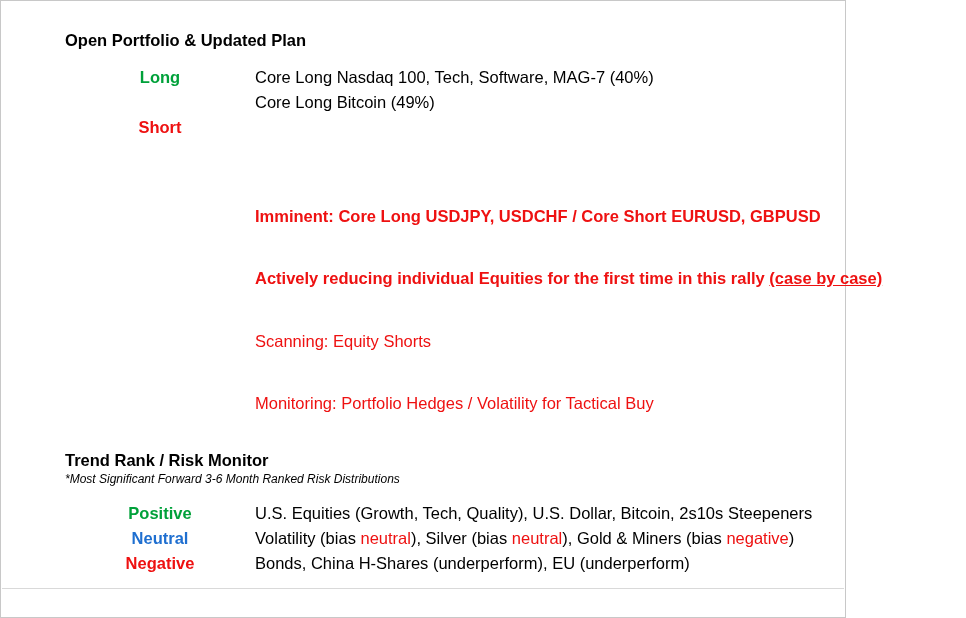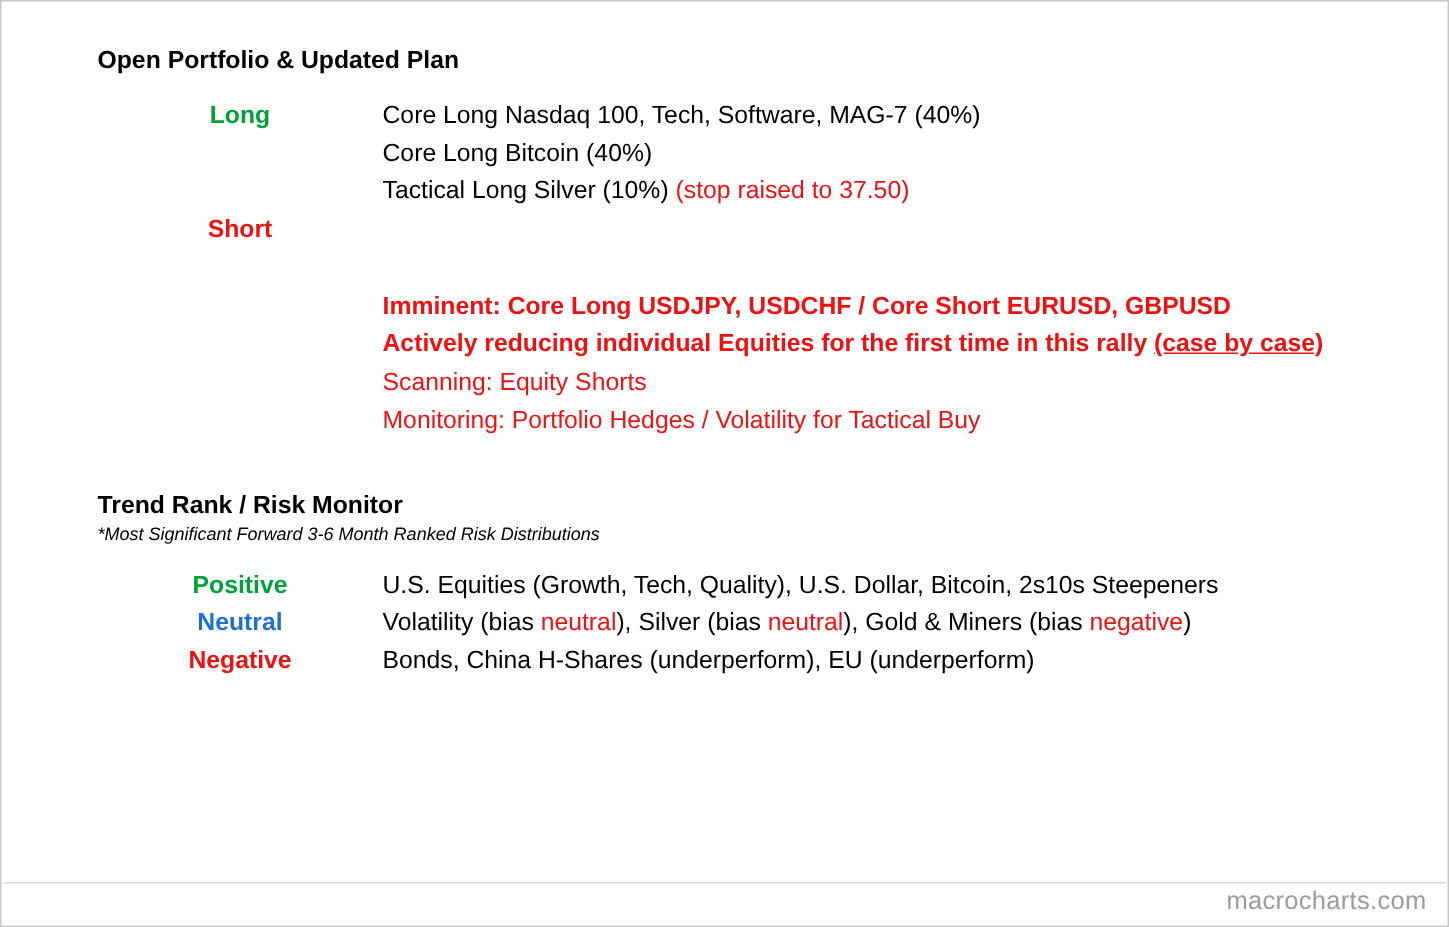--- a/index.html
+++ b/index.html
@@ -10,21 +10,21 @@
   body {
     width: 966px;
     height: 618px;
     font-family: "Liberation Sans", sans-serif;
     color: #000000;
     position: relative;
     overflow: hidden;
   }
   .page {
     position: relative;
-    width: 966px;
+    width: 846px;
     height: 618px;
     box-sizing: border-box;
     border: 1px solid #c8c8c8;
     background: #ffffff;
   }
   .content {
     position: absolute;
     left: 64px;
     top: 28px;
     width: 890px;
@@ -68,21 +68,21 @@
   .neutral { color: #1f6fd0; }
   .negative { color: #ee1111; }
   .bullish { color: #00a13a; }
   .bearish { color: #ee1111; }
   .red { color: #ee1111; }
   .red-bold { color: #ee1111; font-weight: bold; }
   .underline { text-decoration: underline; }
   .spacer-sm { height: 14px; }
   .spacer-md { height: 26px; }
   .spacer-lg { height: 32px; }
-  .block-red { line-height: 1.55; }
+  .block-red { line-height: 1.55; margin-top: 37px; }
   .watermark {
     position: absolute;
     right: 14px;
     bottom: 6px;
     font-size: 17px;
     color: #9b9b9b;
     font-family: "Liberation Sans", sans-serif;
     letter-spacing: 0.2px;
   }
   .bottom-rule {
@@ -104,27 +104,23 @@
       <div class="section-title">Open Portfolio &amp; Updated Plan</div>
       <div class="spacer-sm"></div>
 
       <div class="row">
         <div class="label long">Long</div>
         <div class="value">Core Long Nasdaq 100, Tech, Software, MAG-7 (40%)</div>
       </div>
 
       <div class="row">
         <div class="label blank"></div>
-        <div class="value">Core Long Bitcoin (40%)</div>
+        <div class="value">Core Long Bitcoin (49%)</div>
       </div>
 
-      <div class="row">
-        <div class="label blank"></div>
-        <div class="value"><span>Tactical Long Silver (10%) </span><span class="red">(stop raised to 37.50)</span></div>
-      </div>
 
       <div class="row">
         <div class="label short">Short</div>
       </div>
 
       <div class="spacer-md"></div>
 
       <div class="row block-red">
         <div class="label blank"></div>
         <div class="value red-bold">Imminent: Core Long USDJPY, USDCHF / Core Short EURUSD, GBPUSD</div>
@@ -168,14 +164,13 @@
         <div class="value">Bonds, China H-Shares (underperform), EU (underperform)</div>
       </div>
     </div>
 
     <div class="spacer-lg"></div>
 
 
   </div>
 
   <div class="bottom-rule"></div>
-  <div class="watermark">macrocharts.com</div>
 </div>
 
 </body></html>

